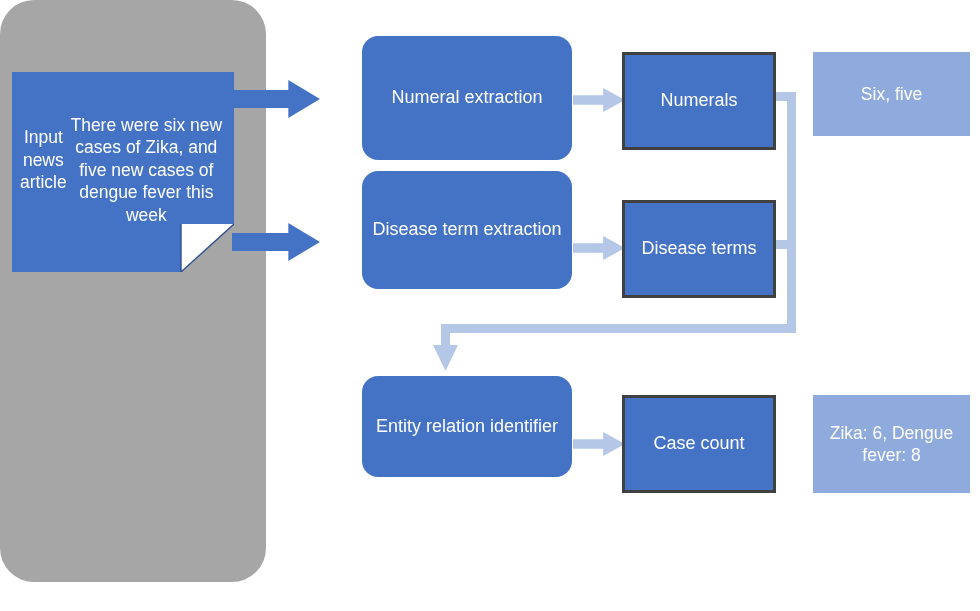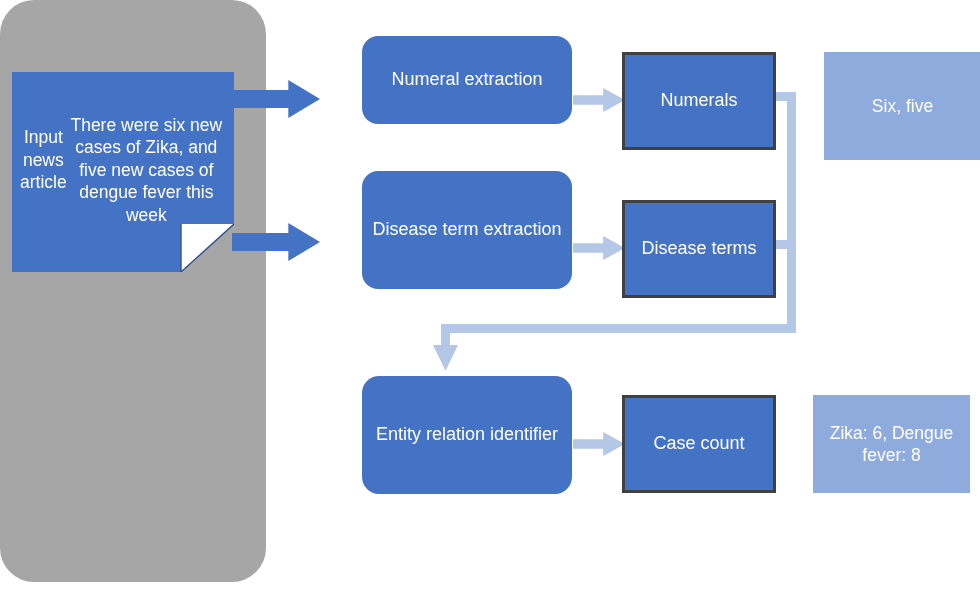--- a/index.html
+++ b/index.html
@@ -78,44 +78,44 @@
   }
 
   
   .proc {
     background: #4472C4;
     border-radius: 16px;
     font-size: 18px;
     left: 362px;
     width: 210px;
   }
-  #proc-numeral   { top: 36px;  height: 88px; }
+  #proc-numeral   { top: 36px;  height: 124px; }
   #proc-disease   { top: 171px; height: 118px; }
-  #proc-entity    { top: 376px; height: 118px; border-radius: 17px; }
+  #proc-entity    { top: 376px; height: 101px; }
 
   
   .outbox {
     background: #4472C4;
     border: 3px solid #404040;
     font-size: 18px;
     left: 622px;
     width: 154px;
   }
   #out-numerals { top: 52px;  height: 98px; }
   #out-disease  { top: 200px; height: 98px; }
   #out-case     { top: 395px; height: 98px; }
 
   
   .resbox {
     background: #8FAADC;
     font-size: 17.5px;
     left: 813px;
     width: 157px;
   }
-  #res-numerals { top: 52px;  height: 108px; margin-left: 11px; }
+  #res-numerals { top: 52px;  height: 84px; }
   #res-disease  { top: 200px; height: 98px; }
   #res-case     { top: 395px; height: 98px; }
 
   
   .block-arrow {
     position: absolute;
     background: #4472C4;
     -webkit-clip-path: polygon(0 26%, 64% 26%, 64% 0, 100% 50%, 64% 100%, 64% 74%, 0 74%);
     clip-path: polygon(0 26%, 64% 26%, 64% 0, 100% 50%, 64% 100%, 64% 74%, 0 74%);
   }

